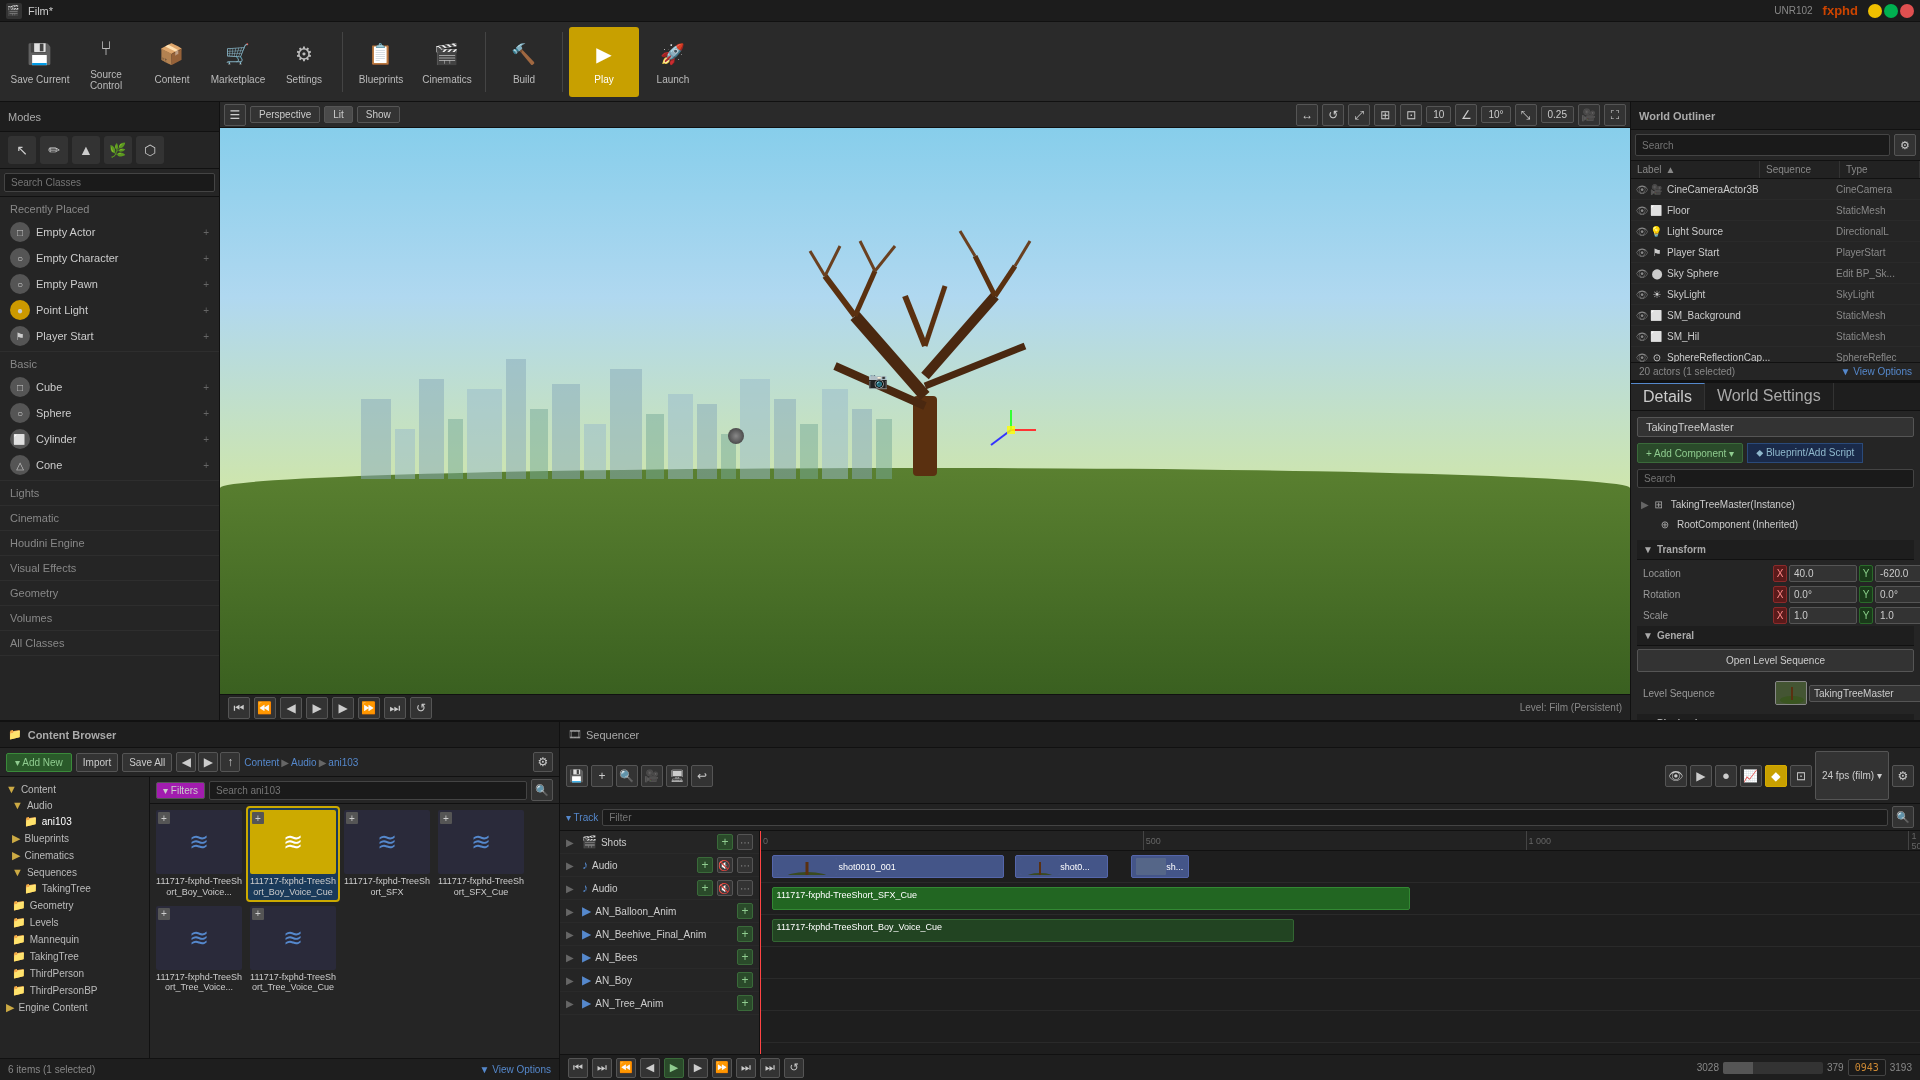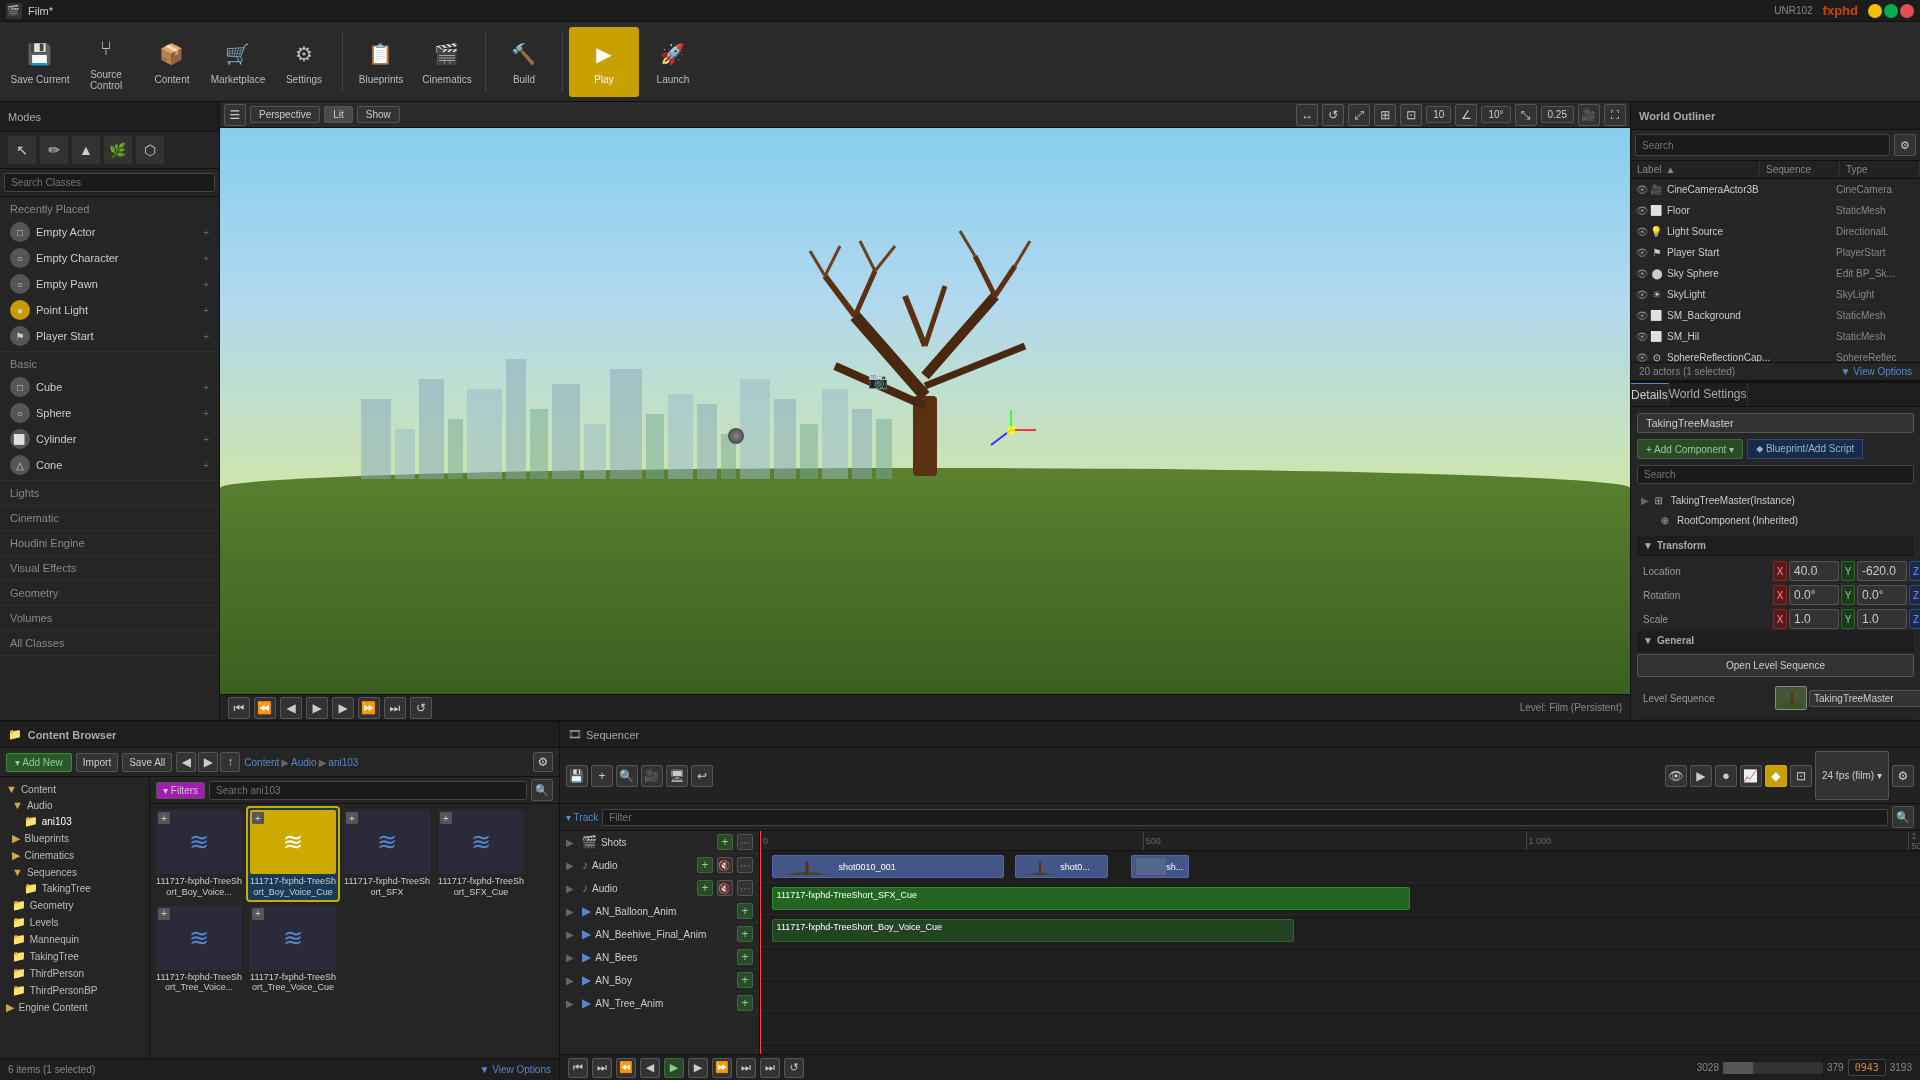--- a/index.html
+++ b/index.html
@@ -70,37 +70,37 @@
     .oi-vis { width: 14px; height: 14px; color: #888; flex-shrink:0; font-size:10px; display:flex;align-items:center;justify-content:center; }
     .oi-icon { width: 16px; height: 16px; flex-shrink:0; margin-right:2px; font-size:10px; display:flex;align-items:center;justify-content:center; }
     .oi-label { font-size: 10px; color: #ccc; flex: 1; }
     .oi-type { width: 80px; font-size: 10px; color: #888; overflow: hidden; text-overflow: ellipsis; white-space: nowrap; }
     .actor-count { padding: 3px 8px; font-size: 10px; color: #888; border-top: 1px solid #111; }
     .view-options { font-size: 10px; color: #5588cc; cursor: pointer; }
 
     
     #details-panel { flex: 1; border-top: 1px solid #111; display: flex; flex-direction: column; overflow: hidden; }
     .details-tabs { display: flex; background: #1e1e1e; border-bottom: 1px solid #111; }
-    .details-tab { padding: 4px 0; font-size: 12px; color: #aaa; cursor: pointer; border-right: 1px solid #333; }
+    .details-tab { padding: 4px 12px; font-size: 16px; color: #aaa; cursor: pointer; border-right: 1px solid #333; }
     .details-tab.active { background: #252525; color: #ccc; border-top: 1px solid #5588cc; }
     .details-body { flex: 1; overflow-y: auto; padding: 6px; }
     .component-selector { display: flex; gap: 4px; margin-bottom: 6px; align-items: center; }
     .comp-name { flex: 1; background: #333; border: 1px solid #555; color: #ccc; padding: 3px 8px; font-size: 11px; border-radius: 2px; }
     .add-comp-btn { background: #2a4a2a; border: 1px solid #3a6a3a; color: #8fcc8f; padding: 3px 8px; font-size: 10px; cursor: pointer; border-radius: 2px; display: flex; align-items: center; gap: 3px; }
     .bp-script-btn { background: #1a2a4a; border: 1px solid #2a4a7a; color: #8fb8cc; padding: 3px 8px; font-size: 10px; cursor: pointer; border-radius: 0; display: flex; align-items: center; gap: 3px; }
     .details-search { margin-bottom: 6px; }
     .details-search input { width: 100%; background: #1a1a1a; border: 1px solid #444; color: #ccc; padding: 3px 6px; border-radius: 2px; font-size: 10px; }
     .component-tree { margin-bottom: 6px; }
     .comp-item { display: flex; align-items: center; padding: 2px 4px; cursor: pointer; font-size: 10px; }
     .comp-item .ci-icon { width: 16px; height: 16px; margin-right: 4px; font-size:10px; display:flex;align-items:center;justify-content:center; color:#aaa; }
     .section-header { background: #1e1e1e; padding: 4px 6px; font-size: 10px; color: #aaa; font-weight: bold; cursor: pointer; display: flex; align-items: center; gap: 4px; border-bottom: 1px solid #111; margin-bottom: 3px; }
     .prop-row { display: flex; align-items: center; padding: 2px 6px; }
     .prop-label { width: 130px; font-size: 10px; color: #999; flex-shrink: 0; }
     .prop-value { flex: 1; display: flex; gap: 2px; }
-    .prop-input { background: #333; border: 1px solid #555; color: #ccc; padding: 2px 4px; font-size: 12px; border-radius: 2px; width: 50px; }
+    .prop-input { background: #333; border: 1px solid #555; color: #ccc; padding: 2px 4px; font-size: 10px; border-radius: 2px; width: 68px; }
     .prop-x { background: #5a1a1a; border: 1px solid #8a2a2a; color: #ff8888; padding: 2px 4px; font-size: 10px; border-radius: 2px; width: 14px; display:flex;align-items:center;justify-content:center; }
     .prop-y { background: #1a3a1a; border: 1px solid #2a6a2a; color: #88cc88; padding: 2px 4px; font-size: 10px; border-radius: 2px; width: 14px; display:flex;align-items:center;justify-content:center; }
     .prop-z { background: #1a2a4a; border: 1px solid #2a4a8a; color: #8888ff; padding: 2px 4px; font-size: 10px; border-radius: 2px; width: 14px; display:flex;align-items:center;justify-content:center; }
     .open-level-seq-btn { width: 100%; background: #333; border: 1px solid #555; color: #ccc; padding: 5px; font-size: 10px; cursor: pointer; border-radius: 2px; text-align: center; margin-bottom: 6px; }
     .level-seq-row { display: flex; align-items: center; padding: 3px 6px; gap: 2px; }
     .level-seq-thumb { width: 32px; height: 24px; background: #556644; border: 1px solid #888; border-radius: 2px; flex-shrink:0; overflow:hidden; }
     .level-seq-name { flex: 1; background: #333; border: 1px solid #555; color: #ccc; padding: 2px 4px; font-size: 10px; border-radius: 2px; }
 
     
     #bottom-area { height: 360px; display: flex; border-top: 2px solid #111; flex-shrink: 0; }

